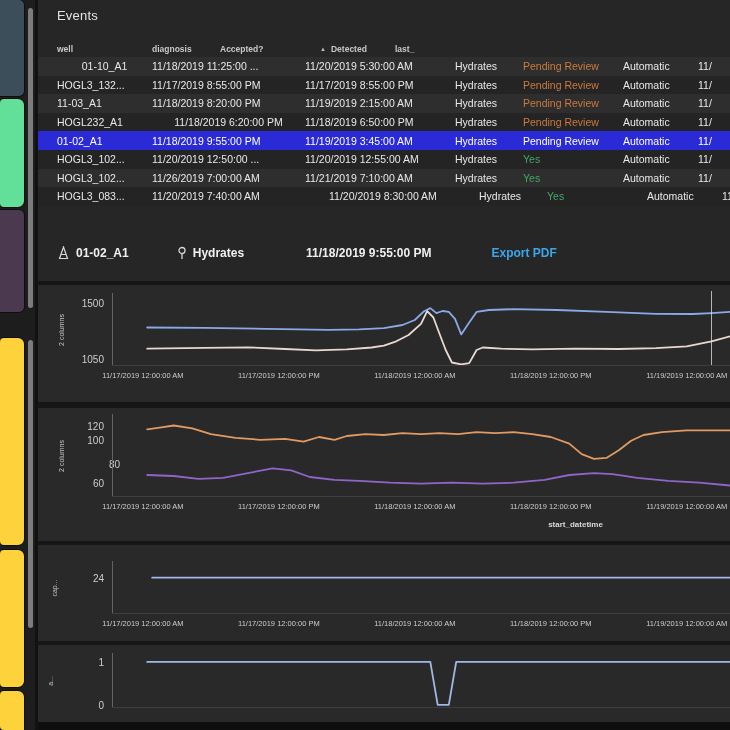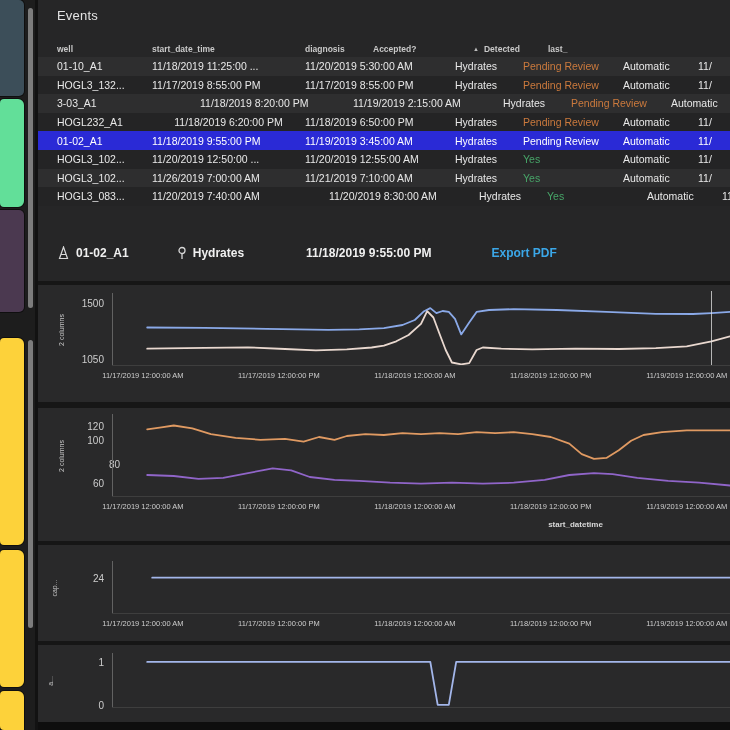--- a/index.html
+++ b/index.html
@@ -84,48 +84,47 @@
     <div class="thumb thumb2"></div>
     <div class="divider"></div>
   </div>
 
   <div class="main">
 
     <section class="events-panel">
       <div class="panel-title">Events</div>
       <div class="thead" id="thead">
           <div class="th" style="width: 95px;">well</div>
-          <div class="th" style="width: 153px;">start_date_time</div>
           <div class="th" style="width: 68px;">diagnosis</div>
           <div class="th" style="width: 100px;">Accepted?</div>
           <div class="th" style="width: 75px;"><span class="sort">▲</span>Detected</div>
           <div class="th" style="width: 120px;">last_</div>
         </div>
       <div class="tbody" id="tbody">
           <div class="tr even">
-            <div class="td" style="width: 95px;">01-10_A1</div>
+            <div class="td" style="width: 95px; text-align: center;">01-10_A1</div>
             <div class="td" style="width: 153px;">11/18/2019 11:25:00 ...</div>
             <div class="td" style="width: 150px;">11/20/2019 5:30:00 AM</div>
             <div class="td" style="width: 68px;">Hydrates</div>
             <div class="td pending" style="width: 100px;">Pending Review</div>
             <div class="td" style="width: 75px;">Automatic</div>
             <div class="td" style="width: 120px;">11/</div>
           </div>
           <div class="tr odd">
             <div class="td" style="width: 95px;">HOGL3_132...</div>
             <div class="td" style="width: 153px;">11/17/2019 8:55:00 PM</div>
             <div class="td" style="width: 150px;">11/17/2019 8:55:00 PM</div>
             <div class="td" style="width: 68px;">Hydrates</div>
             <div class="td pending" style="width: 100px;">Pending Review</div>
             <div class="td" style="width: 75px;">Automatic</div>
             <div class="td" style="width: 120px;">11/</div>
           </div>
           <div class="tr even">
-            <div class="td" style="width: 95px;">3-03_A1</div>
-            <div class="td" style="width: 153px; margin-left: 48px;">11/18/2019 8:20:00 PM</div>
+            <div class="td" style="width: 95px;">11-03_A1</div>
+            <div class="td" style="width: 153px;">11/18/2019 8:20:00 PM</div>
             <div class="td" style="width: 150px;">11/19/2019 2:15:00 AM</div>
             <div class="td" style="width: 68px;">Hydrates</div>
             <div class="td pending" style="width: 100px;">Pending Review</div>
             <div class="td" style="width: 75px;">Automatic</div>
             <div class="td" style="width: 120px;">11/</div>
           </div>
           <div class="tr odd">
             <div class="td" style="width: 95px;">HOGL232_A1</div>
             <div class="td" style="width: 153px; text-align: center;">11/18/2019 6:20:00 PM</div>
             <div class="td" style="width: 150px;">11/18/2019 6:50:00 PM</div>

